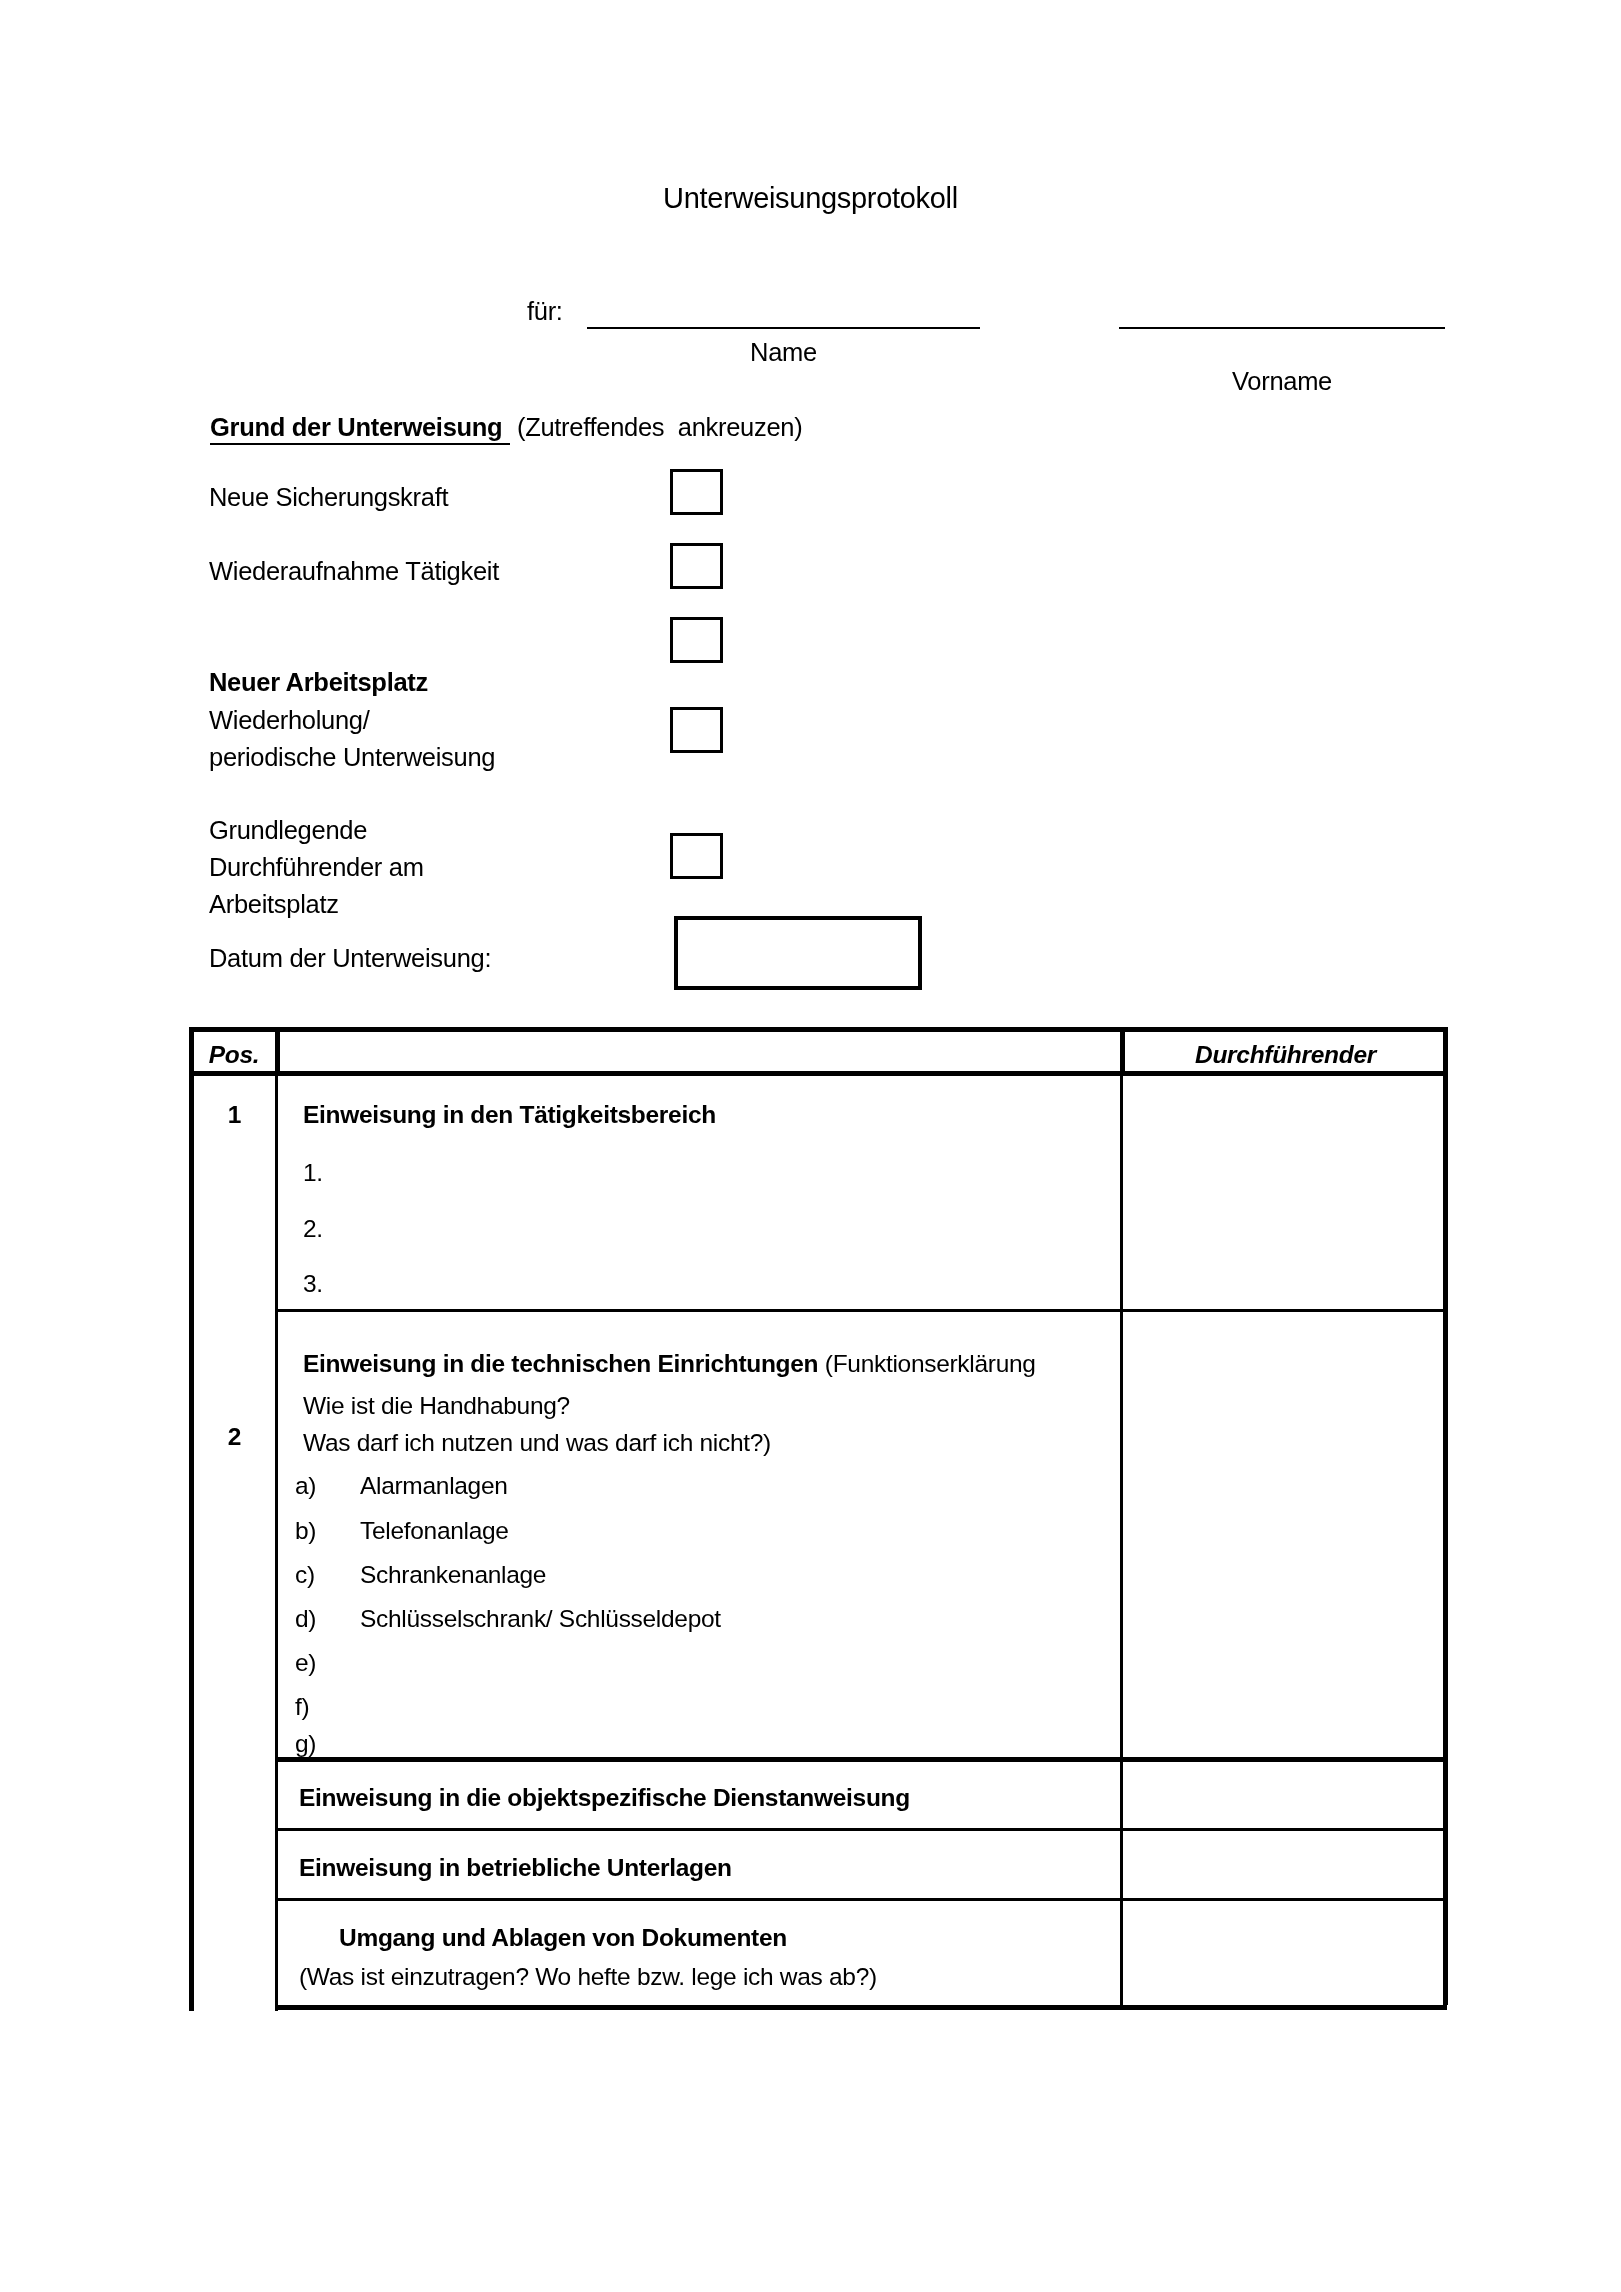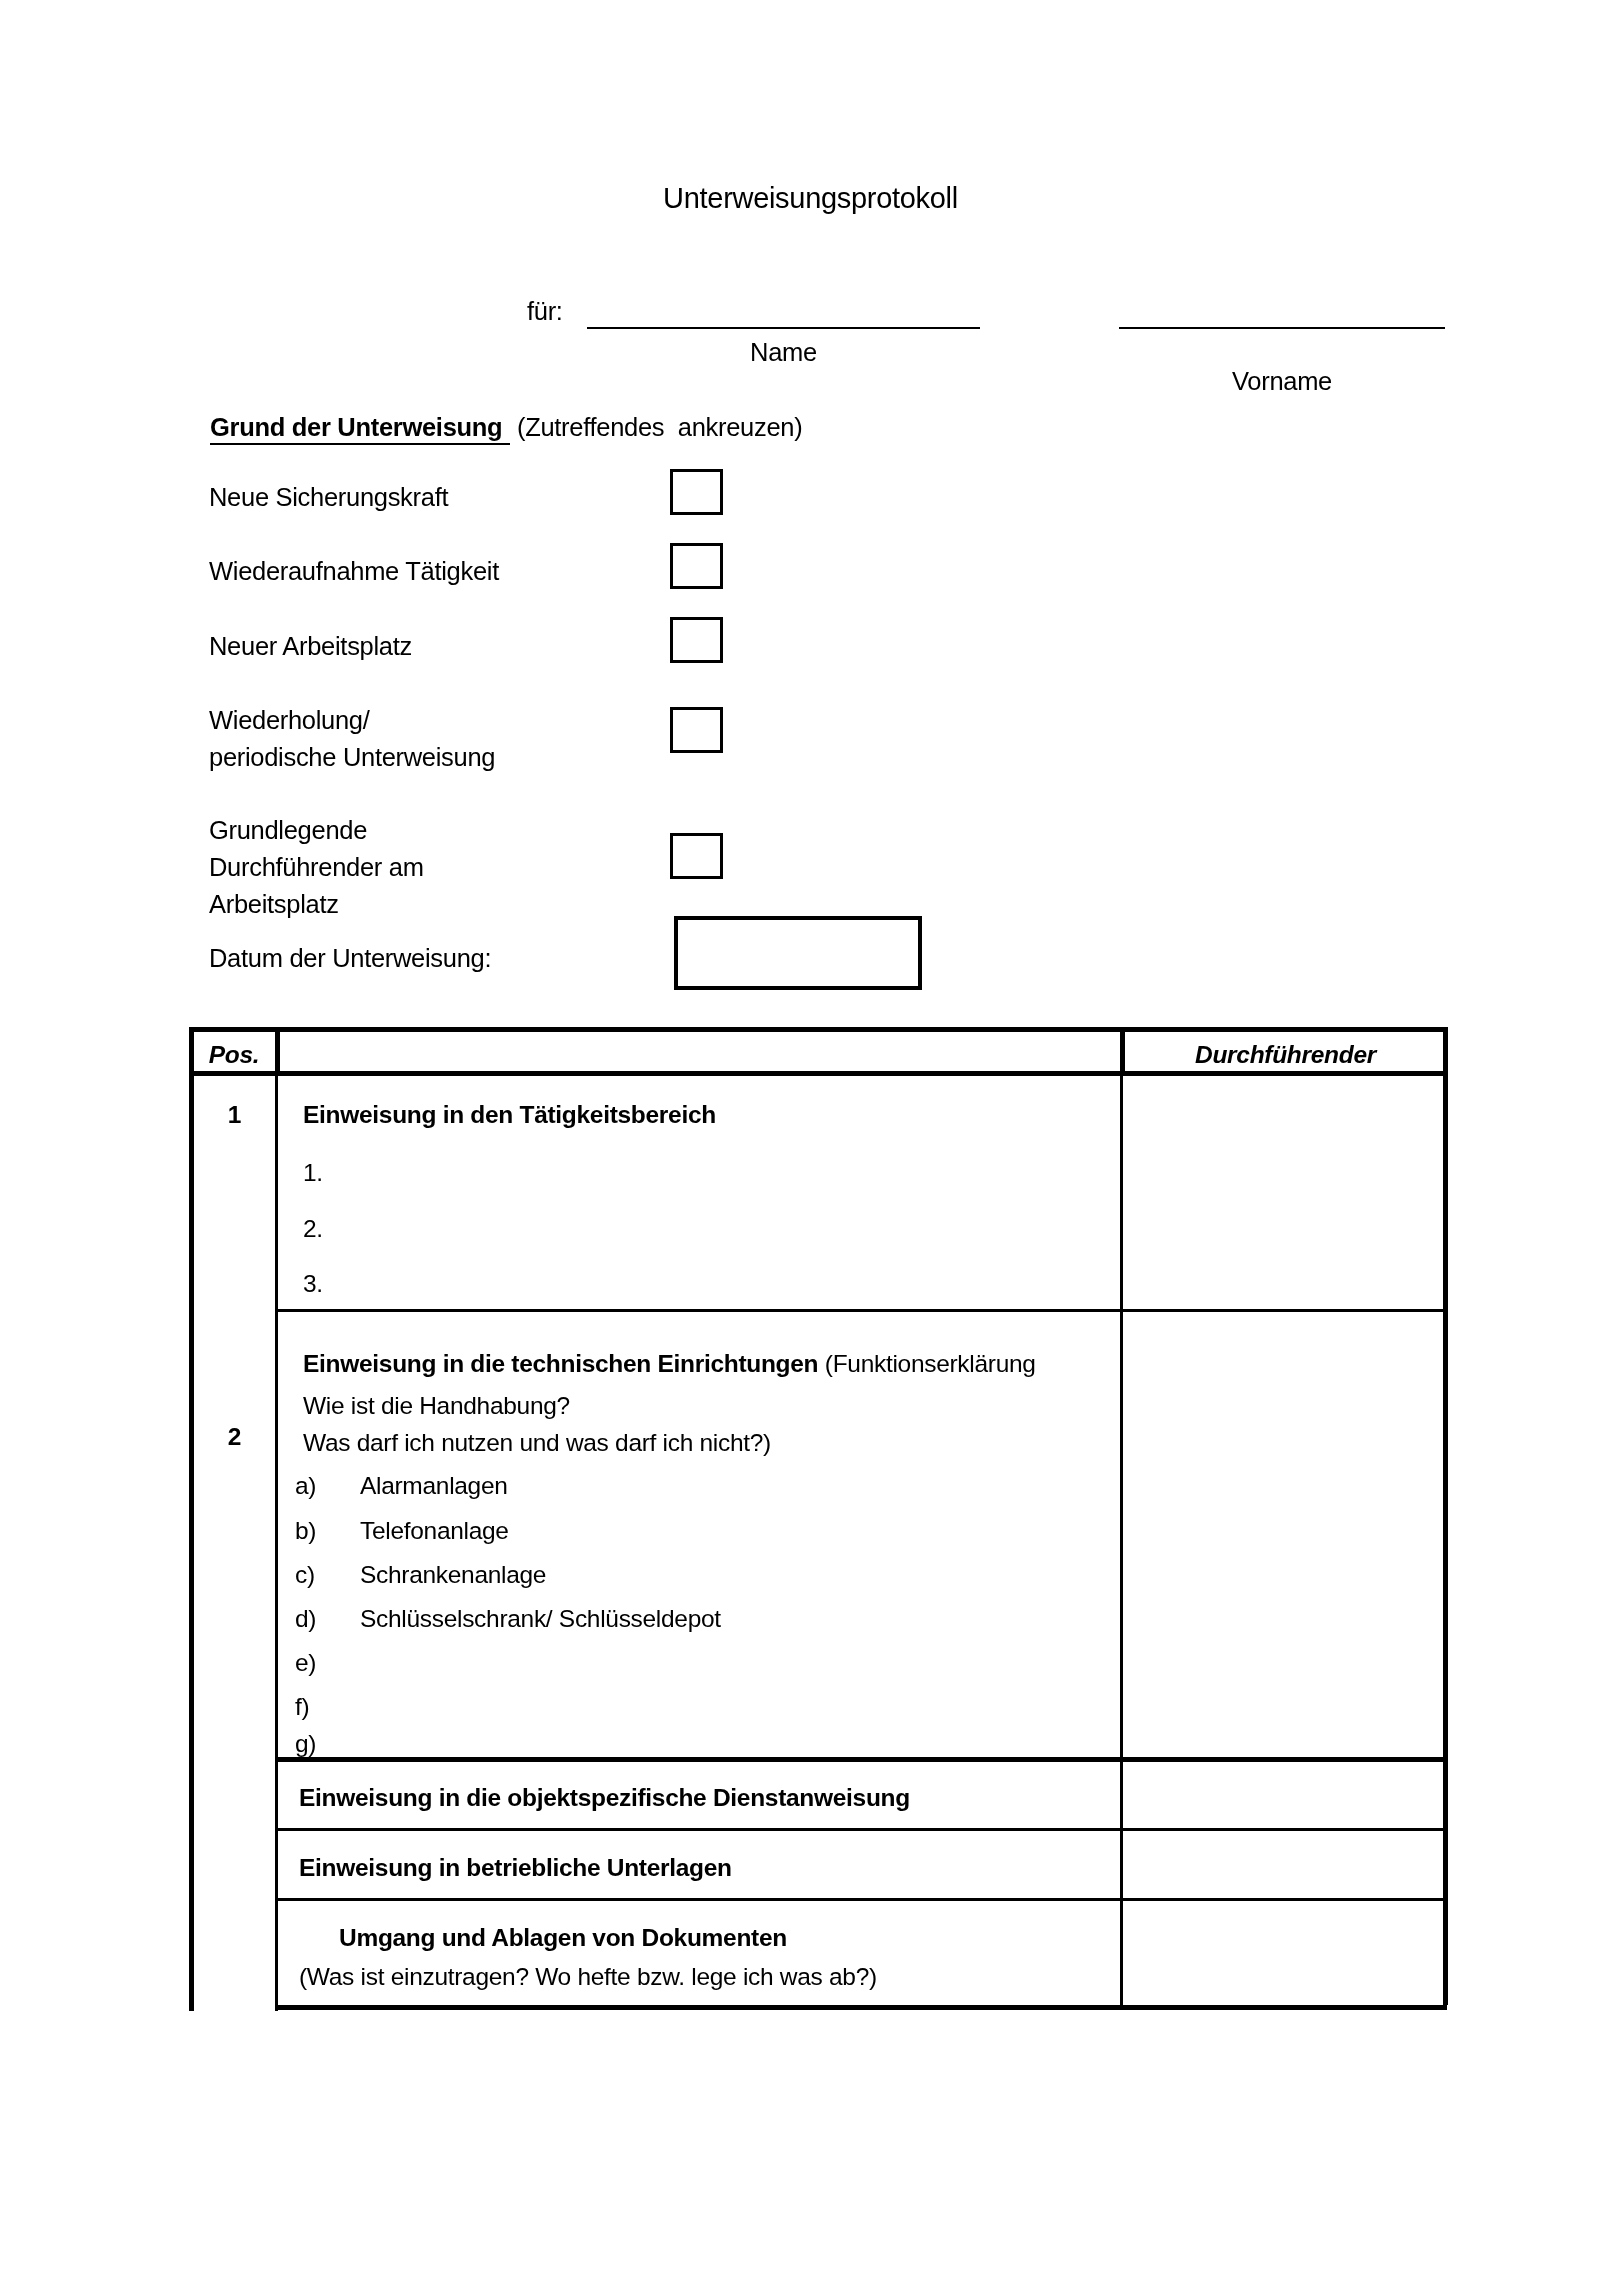--- a/index.html
+++ b/index.html
@@ -25,21 +25,21 @@
   .nameline{left:587px;top:327px;width:393px;}
   .vornameline{left:1119px;top:327px;width:326px;}
   .namelabel{left:587px;top:338px;width:393px;text-align:center;}
   .vornamelabel{left:1119px;top:338px;width:326px;text-align:center;margin-top:29px;}
   
   .grundhead{left:210px;top:413px;}
   .gh-bold{font-weight:bold;border-bottom:2.9px solid #000;padding-bottom:2px;padding-right:7.8px;}
   .gh-note{white-space:pre;}
   .optlabel{left:209px;}
   .optlabel div{height:37px;}
-  .o1{top:483px;} .o2{top:557px;} .o3{top:632px;} .o4{top:706px;} .o5{top:816px;}
+  .o1{top:483px;} .o2{top:557px;} .o3{top:668px;font-weight:bold;} .o4{top:706px;} .o5{top:816px;}
   .cb{left:670px;width:53px;height:46px;border:3.9px solid #000;box-sizing:border-box;background:#fff;}
   .cb1{top:469px;} .cb2{top:543px;} .cb3{top:617px;} .cb4{top:707px;} .cb5{top:833px;}
   .datumlabel{left:209px;top:944px;}
   .datumbox{left:674px;top:916px;width:248px;height:74px;border:4.9px solid #000;box-sizing:border-box;
     font-size:25.5px;padding:5.9px 9.8px;}
   
   .tbl{left:189px;top:1027px;width:1259px;height:992px;}
   .ln{position:absolute;background:#000;}
   .cell-text{position:absolute;white-space:nowrap;}
   .fillcell{position:absolute;left:935px;width:319px;}

